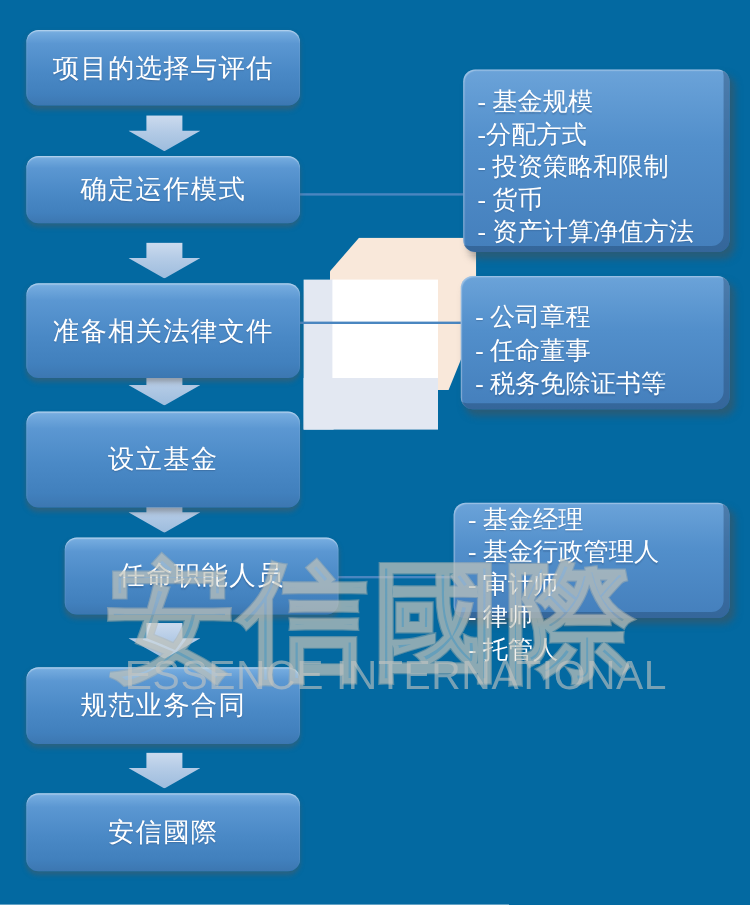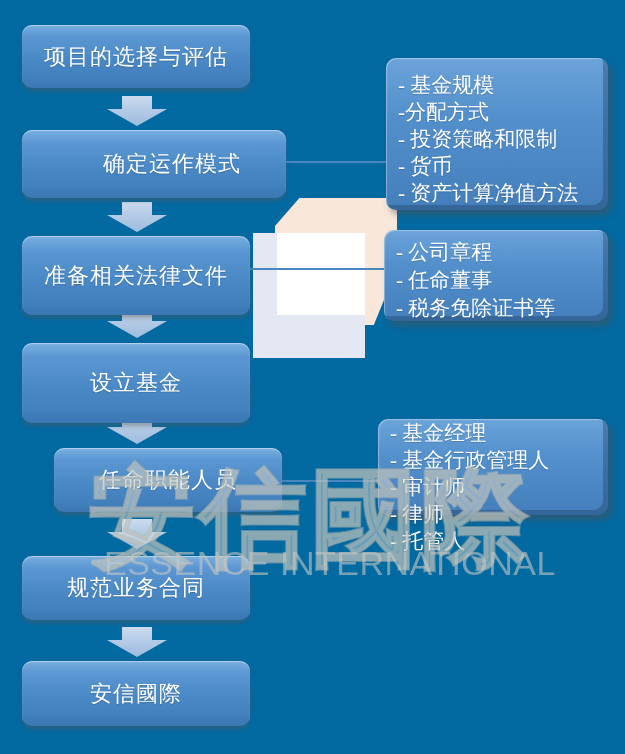--- a/index.html
+++ b/index.html
@@ -84,21 +84,21 @@
 
   <div class="connector" style="top:161px;left:250px;width:136px;"></div>
   <div class="connector" style="top:268px;left:250px;width:134px;"></div>
   <div class="connector" style="top:480px;left:250px;width:128px;"></div>
 
   <div class="step" style="top:25px;height:63px;">
     <span class="step-label">项目的选择与评估</span>
   </div>
   <div class="arrow" style="top:96px;"></div>
 
-  <div class="step" style="top:130px;height:68px;padding-left:36px;">
+  <div class="step" style="top:130px;height:56px;">
     <span class="step-label">确定运作模式</span>
   </div>
   <div class="arrow" style="top:202px;"></div>
 
   <div class="step" style="top:236px;height:79px;">
     <span class="step-label">准备相关法律文件</span>
   </div>
   <div class="arrow" style="top:308px;"></div>
 
   <div class="step" style="top:343px;height:80px;">
@@ -121,21 +121,21 @@
   </div>
 
   <div class="detail" style="left:386px;top:58px;width:222px;height:152px;line-height:27px;padding-top:14px;">
     <div class="dline">- 基金规模</div>
     <div class="dline">-分配方式</div>
     <div class="dline">- 投资策略和限制</div>
     <div class="dline">- 货币</div>
     <div class="dline">- 资产计算净值方法</div>
   </div>
 
-  <div class="detail" style="left:384px;top:230px;width:224px;height:91px;line-height:28px;padding-top:8px;">
+  <div class="detail" style="left:384px;top:230px;width:224px;height:111px;line-height:28px;padding-top:20px;">
     <div class="dline">- 公司章程</div>
     <div class="dline">- 任命董事</div>
     <div class="dline">- 税务免除证书等</div>
   </div>
 
   <div class="detail" style="left:378px;top:419px;width:230px;height:96px;line-height:27px;padding-top:1px;">
     <div class="dline">- 基金经理</div>
     <div class="dline">- 基金行政管理人</div>
     <div class="dline">- 审计师</div>
     <div class="dline">- 律师</div>

